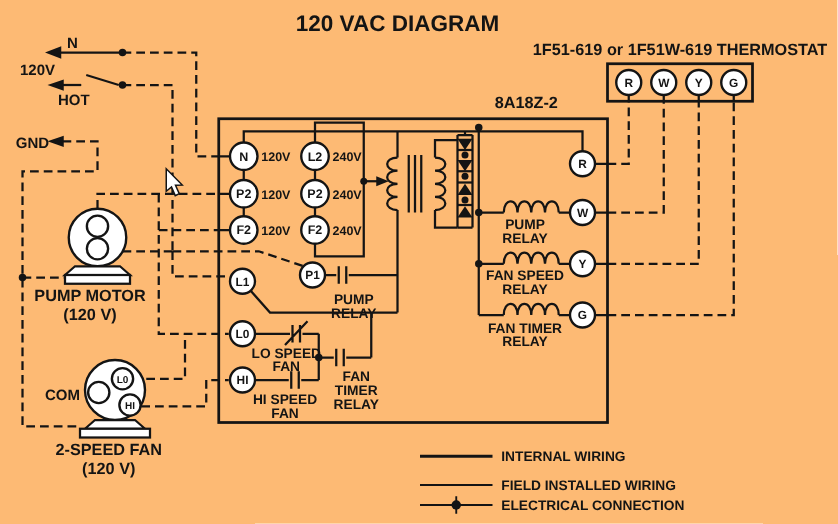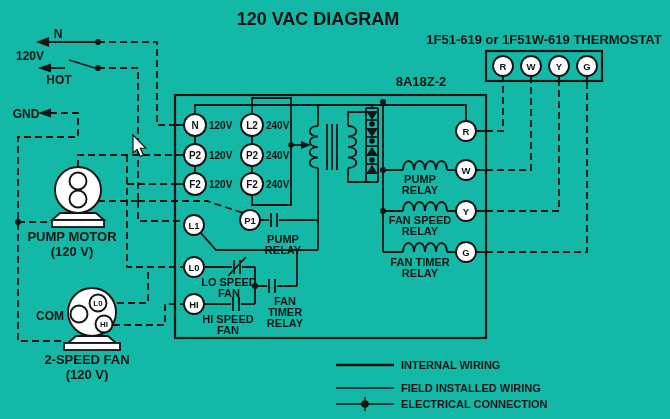--- a/index.html
+++ b/index.html
@@ -1,16 +1,16 @@
 <!DOCTYPE html>
 <html><head>
 <meta charset="utf-8">
 <style>
   html,body{margin:0;padding:0;background:#ffffff;}
-  .stage{position:relative;width:670px;height:419px;background:#14b8a6;overflow:hidden;
+  .stage{position:relative;width:670px;height:419px;background:#fdba74;overflow:hidden;
          font-family:"Liberation Sans",sans-serif;}
   svg text{font-family:"Liberation Sans",sans-serif;font-weight:bold;fill:#141414;}
   .w   {stroke:#141414;stroke-width:1.8;fill:none;}
   .wd  {stroke:#141414;stroke-width:1.8;fill:none;stroke-dasharray:7 4;}
   .bx  {stroke:#141414;stroke-width:2.2;fill:none;}
   .term{stroke:#141414;stroke-width:1.9;fill:#ffffff;}
   .dot {fill:#141414;stroke:none;}
   .tri {fill:#141414;stroke:none;}
   .t18{font-size:18px;} .t13{font-size:13px;} .t12{font-size:12px;}
   .t11{font-size:11px;} .t10{font-size:10px;} .t9{font-size:9.5px;} .t8{font-size:8px;}

